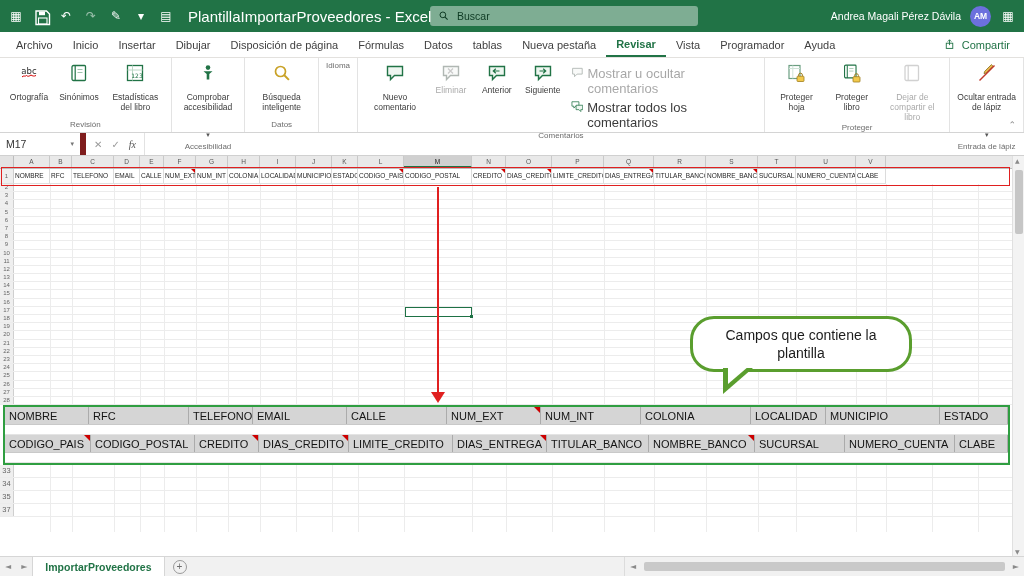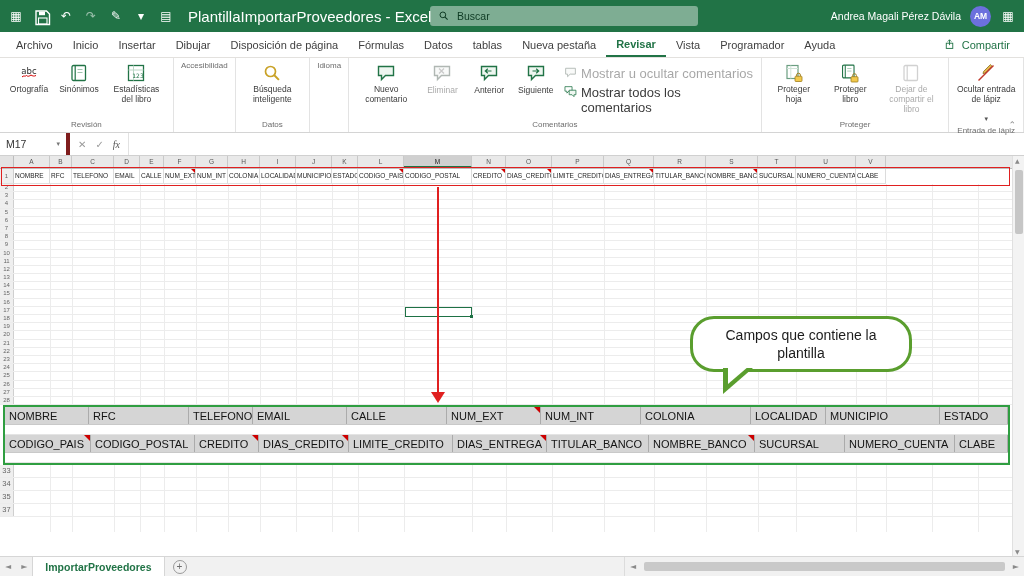--- a/index.html
+++ b/index.html
@@ -33,40 +33,40 @@
   .share{margin-left:auto;display:flex;align-items:center;gap:5px;
     color:#217346;font-size:11px;padding:0 14px;}
 
   
   .ribbon{height:75px;background:#fff;border-bottom:1px solid #d4d4d4;
     display:flex;position:relative;}
   .rgroup{border-right:1px solid #e3e3e3;padding:2px 5px 0;display:flex;
     flex-direction:column;}
   .gbody{display:flex;align-items:flex-start;flex:1;gap:2px;}
   .gname{font-size:8px;color:#6d6d6d;text-align:center;padding:1px 2px 3px;}
-  .bigbtn{display:flex;flex-direction:column;align-items:center;gap:2px;
+  .bigbtn{display:flex;flex-direction:column;align-items:center;gap:10px;
     min-width:48px;max-width:64px;padding:3px 2px 0;}
   .blabel{font-size:8.5px;line-height:1.15;text-align:center;color:#3b3b3b;}
   .caret::after{content:"▾";font-size:7px;color:#555;
     font-family:"DejaVu Sans",sans-serif;}
   .midbtn{display:flex;flex-direction:column;align-items:center;width:45px;
     padding:3px 0 0;font-size:8.5px;color:#3b3b3b;gap:2px;}
   .smalls{display:flex;flex-direction:column;justify-content:center;gap:4px;
     padding:6px 2px 0 4px;}
   .smallbtn{display:flex;align-items:flex-start;gap:4px;font-size:13px;color:#3b3b3b;}
   .ic{width:20px;height:20px;}
   .ic13{width:13px;height:13px;}
   .dis{opacity:.45;filter:grayscale(.8);}
   .collapse{position:absolute;right:8px;bottom:2px;color:#888;font-size:9px;
     font-family:"DejaVu Sans",sans-serif;}
 
   
   .fbar{height:23px;background:#fff;border-bottom:1px solid #d0d0d0;
     display:flex;align-items:stretch;}
-  .namebox{width:70px;border-right:4px solid #7f1d1d;display:flex;
+  .namebox{width:86px;border-right:6px solid #7f1d1d;display:flex;
     align-items:center;padding:0 6px;font-size:10.5px;color:#333;gap:18px;}
   .namebox .nb-caret{margin-left:auto;font-size:7px;color:#777;
     font-family:"DejaVu Sans",sans-serif;}
   .fbtns{display:flex;align-items:center;gap:9px;padding:0 8px;
     border-right:1px solid #e2e2e2;color:#9a9a9a;font-size:10px;}
   .fx{font-style:italic;font-family:"Liberation Serif",serif;color:#555;}
   .finput{flex:1;}
 
   
   .grid{position:relative;height:400px;background:#fff;overflow:hidden;}
@@ -345,20 +345,29 @@
         <svg class="ic" viewBox="0 0 20 20">
             <use href="#i-123"></use>
           </svg>
         <span class="blabel">Estadísticas del libro</span>
         </div>
     </div>
     <div class="gname">Revisión</div>
   </div>
 
   <div class="rgroup">
+    <div class="gbody">
+      <div class="bigbtn">
+        <svg class="ic" viewBox="0 0 20 20">
+            <use href="#i-access"></use>
+          </svg>
+        <span class="blabel">Comprobar accesibilidad</span>
+          <span class="caret"></span>
+        </div>
+    </div>
     <div class="gname">Accesibilidad</div>
   </div>
 
   <div class="rgroup">
     <div class="gbody">
       <div class="bigbtn">
         <svg class="ic" viewBox="0 0 20 20">
             <use href="#i-lens"></use>
           </svg>
         <span class="blabel">Búsqueda inteligente</span>

